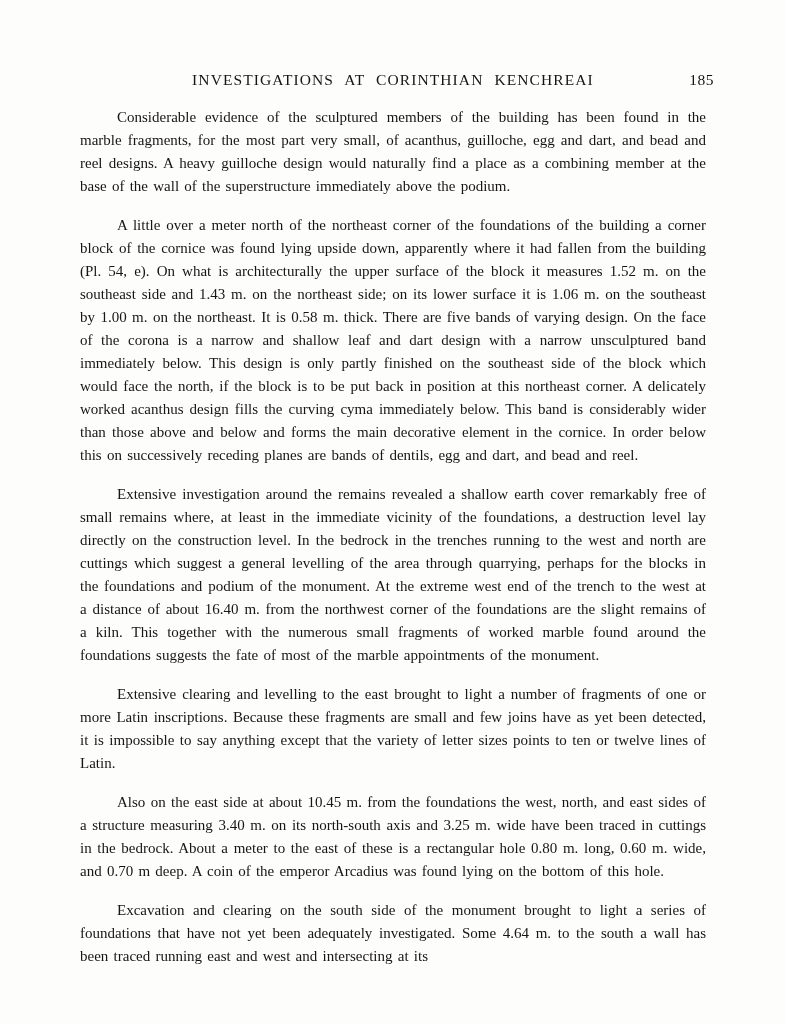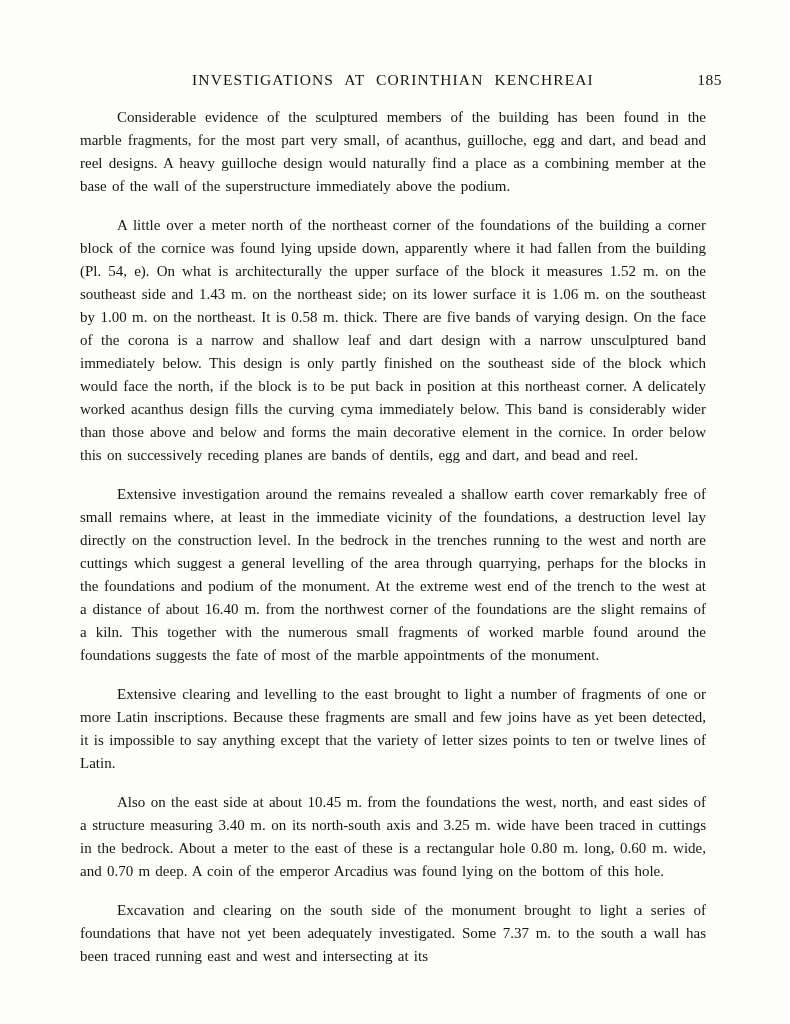--- a/index.html
+++ b/index.html
@@ -23,21 +23,21 @@
     text-align: center;
     font-size: 15.5px;
     line-height: 20px;
     letter-spacing: 1.1px;
     word-spacing: 6px;
     margin-bottom: 16px;
     white-space: nowrap;
   }
   .page-number {
     position: absolute;
-    right: 0;
+    right: 8px;
     top: 0;
     letter-spacing: 0.5px;
     word-spacing: normal;
     text-align: right;
   }
   .page-body p {
     margin: 16px;
     font-size: 15px;
     line-height: 23px;
     text-align: justify;
@@ -52,15 +52,15 @@
   <div class="running-head">
     <span>INVESTIGATIONS AT CORINTHIAN KENCHREAI</span>
     <span class="page-number">185</span>
   </div>
   <div class="page-body">
     <p>Considerable evidence of the sculptured members of the building has been found in the marble fragments, for the most part very small, of acanthus, guilloche, egg and dart, and bead and reel designs.  A heavy guilloche design would naturally find a place as a combining member at the base of the wall of the superstructure immediately above the podium.</p>
     <p>A little over a meter north of the northeast corner of the foundations of the building a corner block of the cornice was found lying upside down, apparently where it had fallen from the building (Pl. 54, e).  On what is architecturally the upper surface of the block it measures 1.52 m. on the southeast side and 1.43 m. on the northeast side; on its lower surface it is 1.06 m. on the southeast by 1.00 m. on the northeast.  It is 0.58 m. thick.  There are five bands of varying design.  On the face of the corona is a narrow and shallow leaf and dart design with a narrow unsculptured band immediately below.  This design is only partly finished on the southeast side of the block which would face the north, if the block is to be put back in position at this northeast corner.  A delicately worked acanthus design fills the curving cyma immediately below.  This band is considerably wider than those above and below and forms the main decorative element in the cornice.  In order below this on successively receding planes are bands of dentils, egg and dart, and bead and reel.</p>
     <p>Extensive investigation around the remains revealed a shallow earth cover remarkably free of small remains where, at least in the immediate vicinity of the foundations, a destruction level lay directly on the construction level.  In the bedrock in the trenches running to the west and north are cuttings which suggest a general levelling of the area through quarrying, perhaps for the blocks in the foundations and podium of the monument.  At the extreme west end of the trench to the west at a distance of about 16.40 m. from the northwest corner of the foundations are the slight remains of a kiln.  This together with the numerous small fragments of worked marble found around the foundations suggests the fate of most of the marble appointments of the monument.</p>
     <p>Extensive clearing and levelling to the east brought to light a number of fragments of one or more Latin inscriptions.  Because these fragments are small and few joins have as yet been detected, it is impossible to say anything except that the variety of letter sizes points to ten or twelve lines of Latin.</p>
     <p>Also on the east side at about 10.45 m. from the foundations the west, north, and east sides of a structure measuring 3.40 m. on its north-south axis and 3.25 m. wide have been traced in cuttings in the bedrock.  About a meter to the east of these is a rectangular hole 0.80 m. long, 0.60 m. wide, and 0.70 m deep.  A coin of the emperor Arcadius was found lying on the bottom of this hole.</p>
-    <p>Excavation and clearing on the south side of the monument brought to light a series of foundations that have not yet been adequately investigated.  Some 7.37 m. to the south a wall has been traced running east and west and intersecting at its</p>
+    <p>Excavation and clearing on the south side of the monument brought to light a series of foundations that have not yet been adequately investigated.  Some 4.64 m. to the south a wall has been traced running east and west and intersecting at its</p>
   </div>
 </div>
 
 </body></html>

